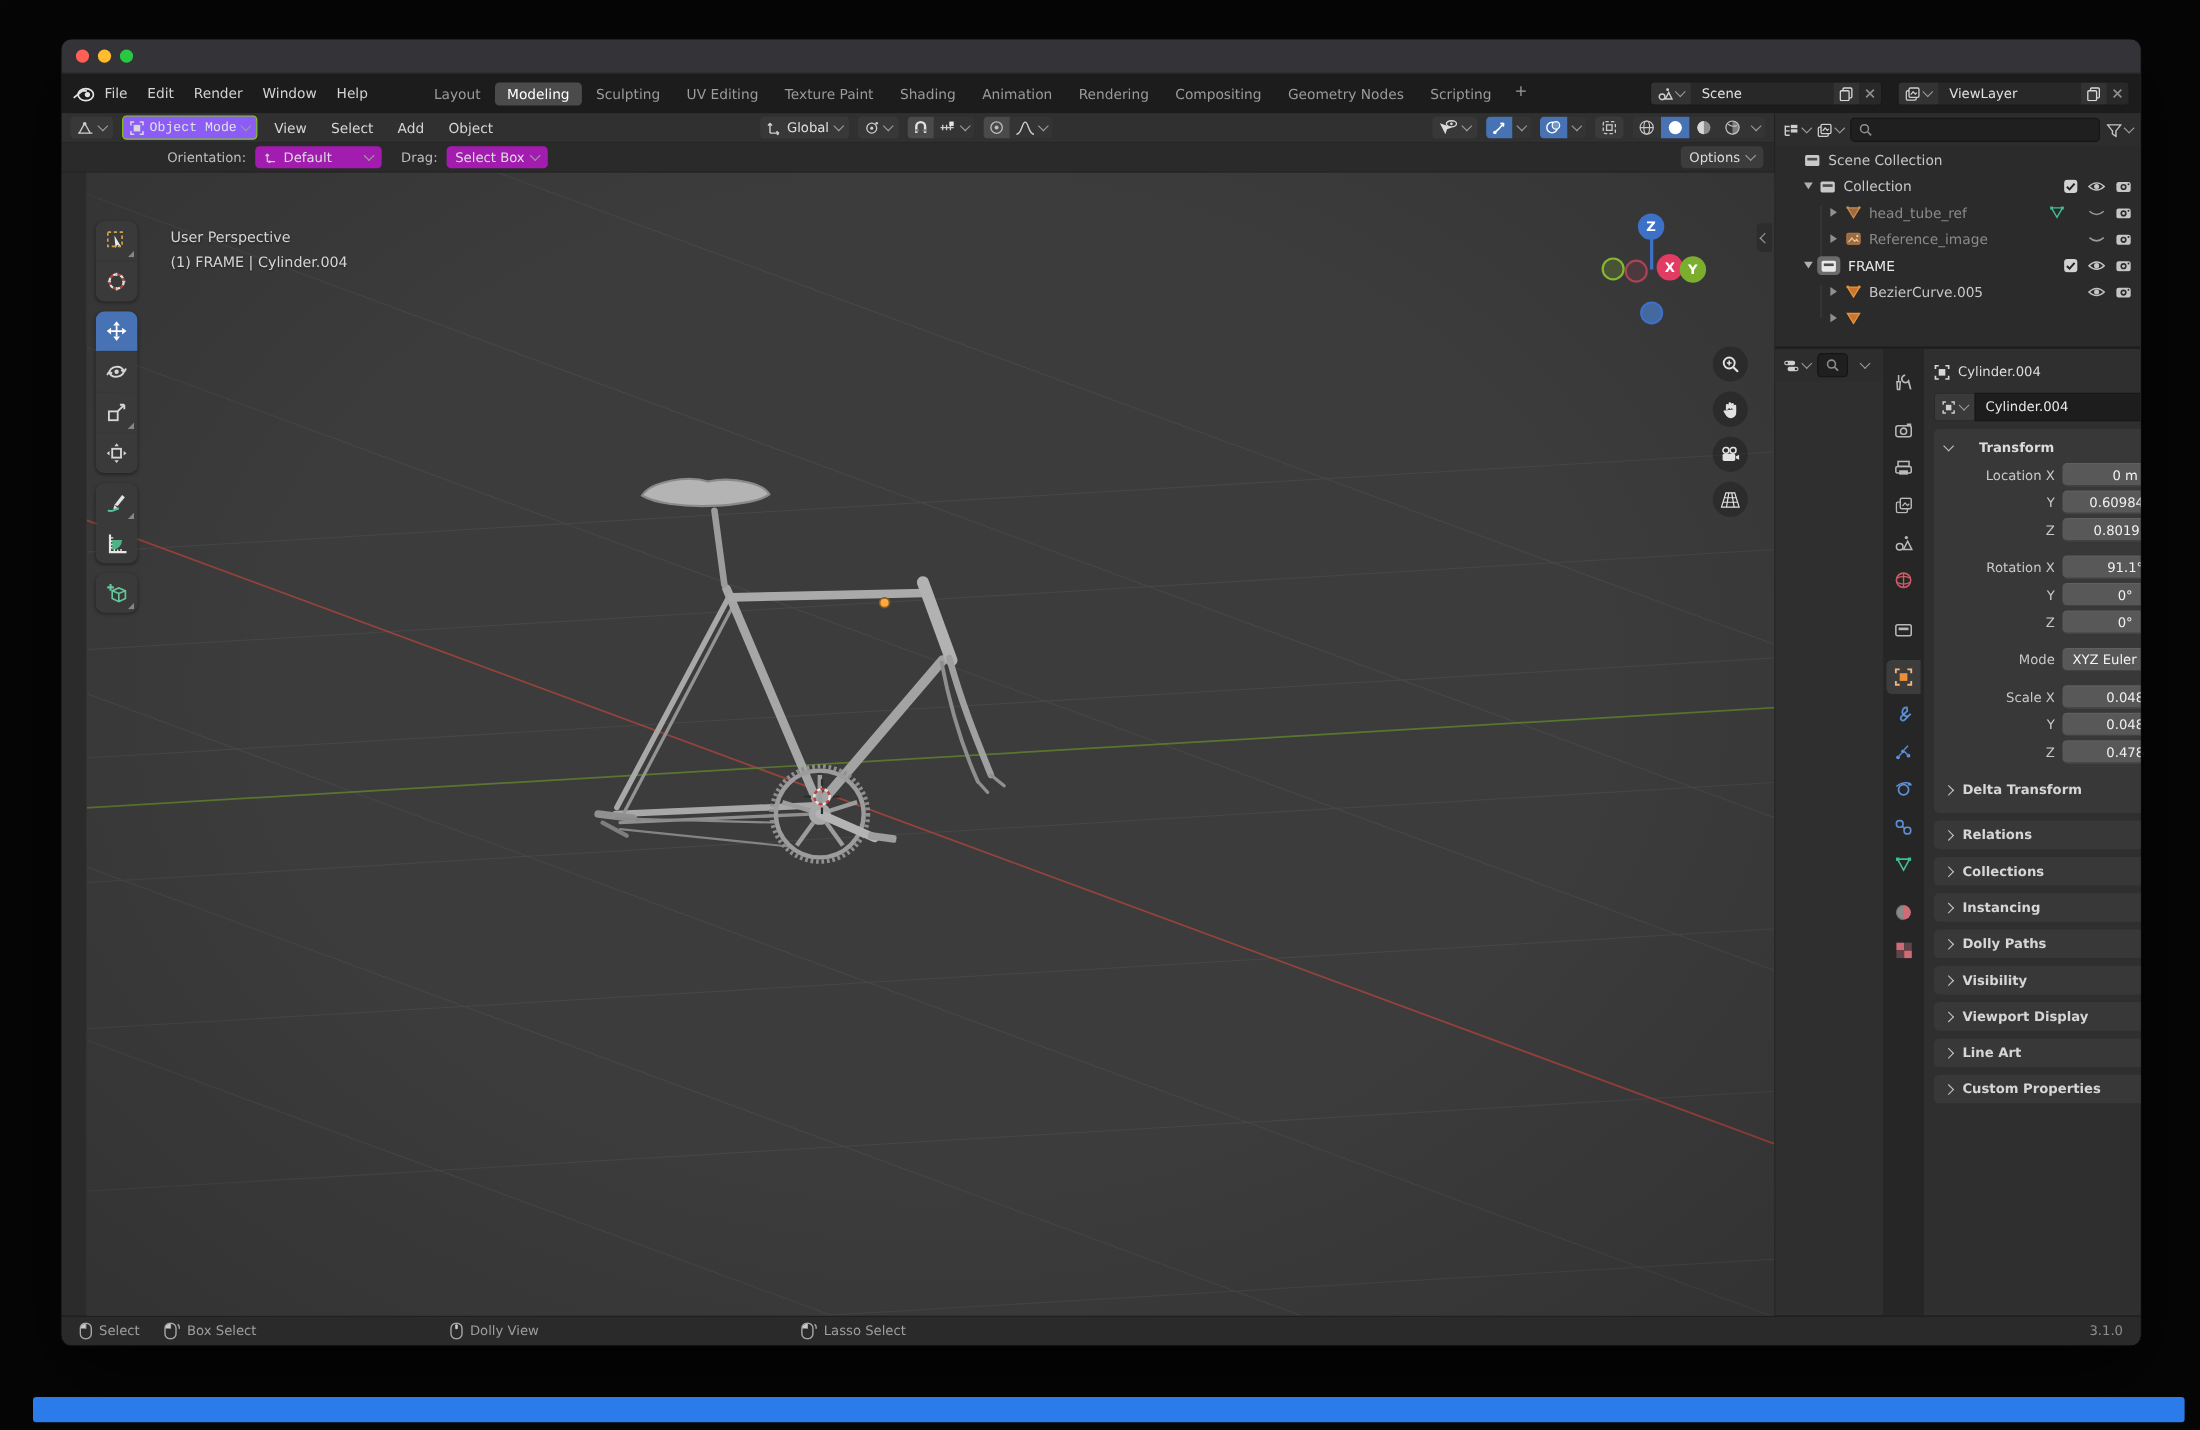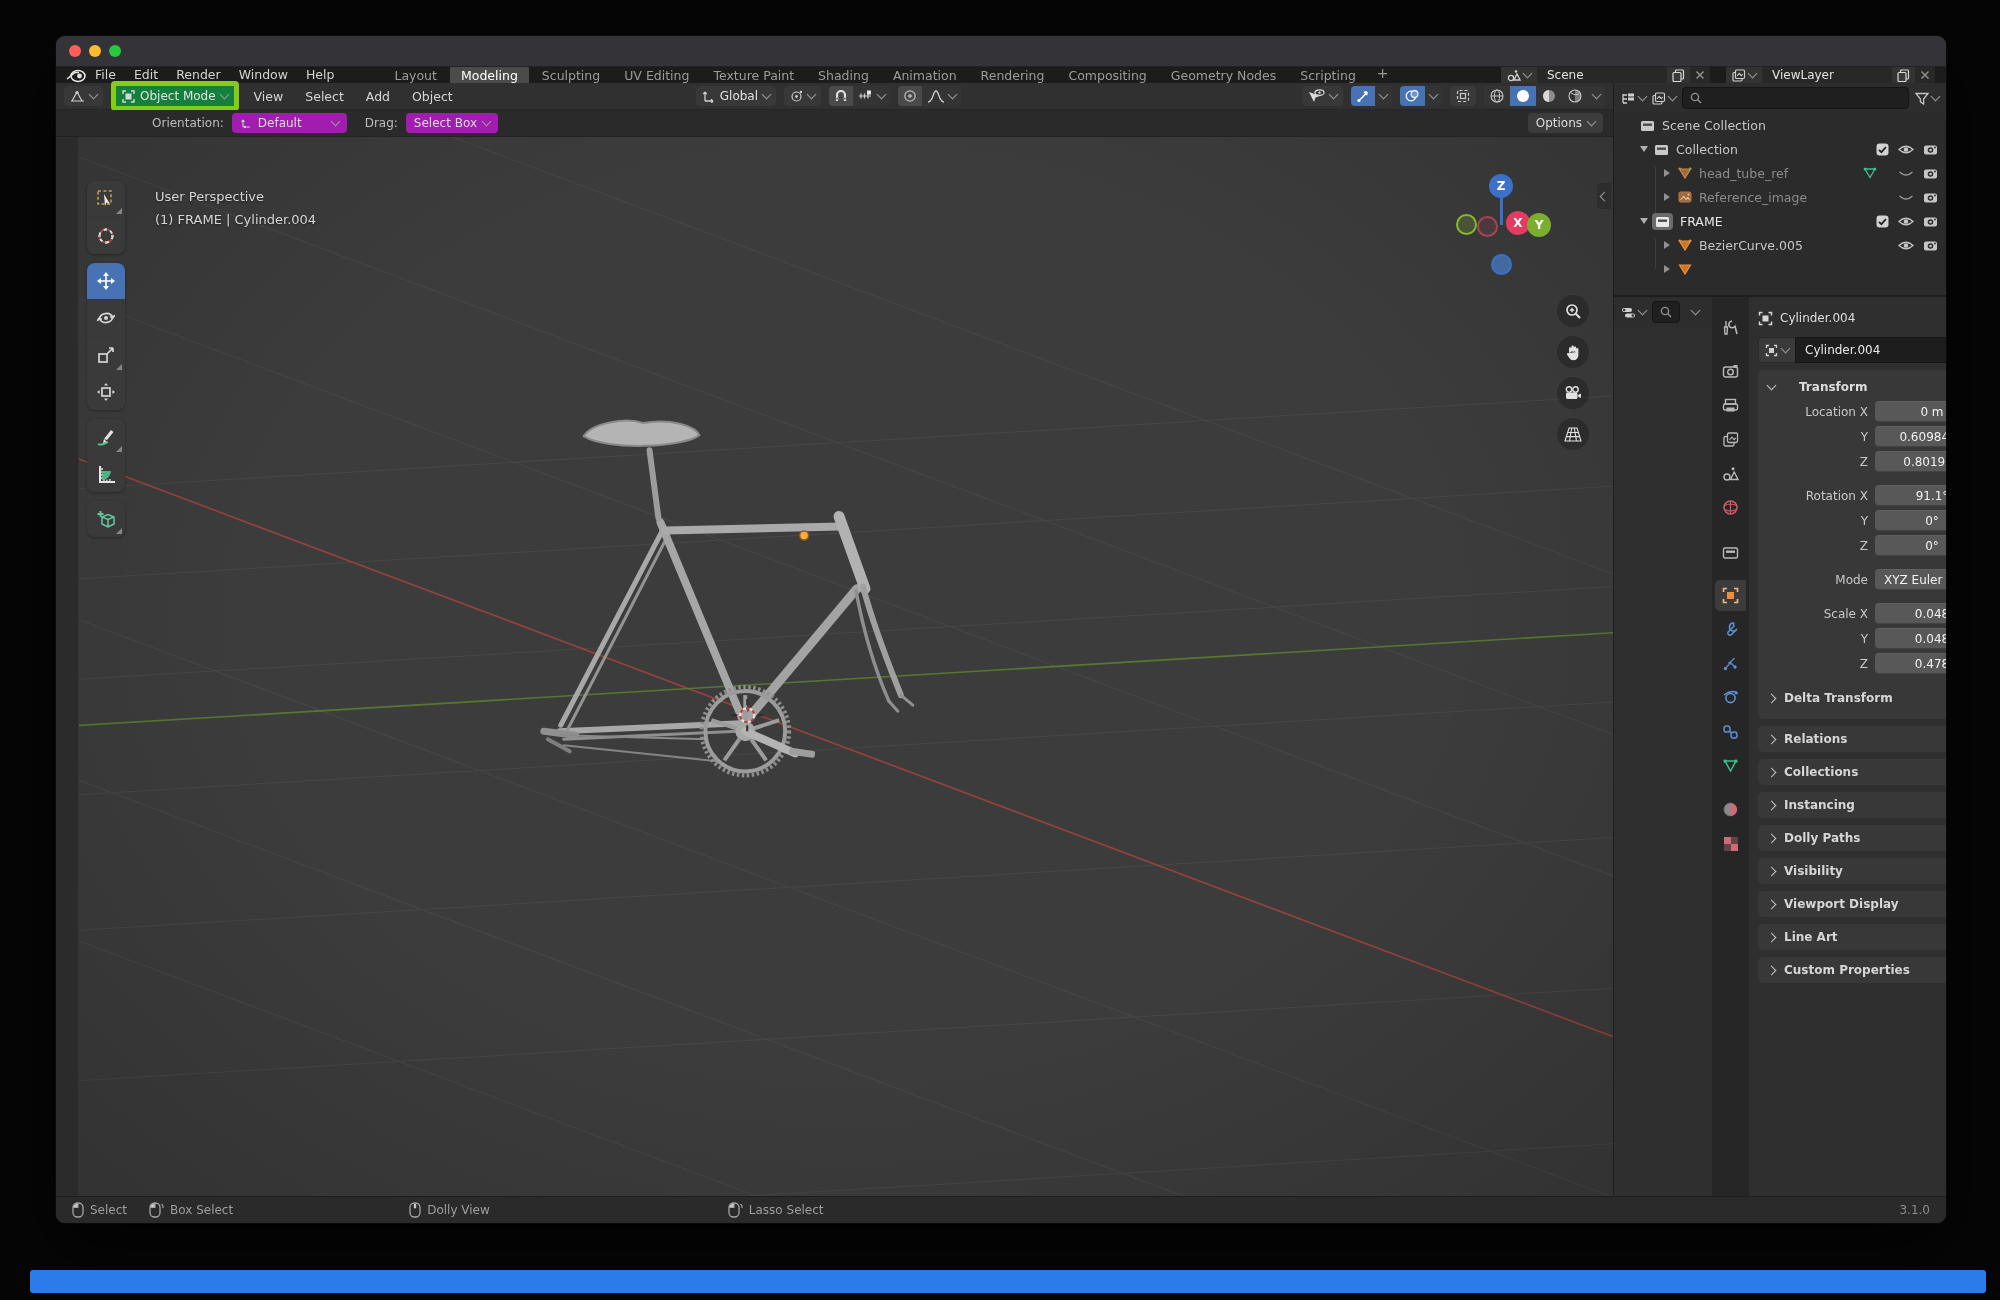--- a/index.html
+++ b/index.html
@@ -10,41 +10,41 @@
           box-shadow:0 25px 70px rgba(0,0,0,.7);border:1px solid #0a0a0a;}
   
   .titlebar{height:30px;background:#343438;display:flex;align-items:center;position:relative;flex:0 0 auto;
             border-bottom:1px solid #232323;}
   .traffic{display:flex;gap:8px;padding-left:13px;z-index:2;}
   .tl{width:12px;height:12px;border-radius:50%;}
   .tl.red{background:#ff5f57;}.tl.yellow{background:#febc2e;}.tl.green{background:#28c840;}
   .title-center{position:absolute;left:0;right:0;display:flex;justify-content:center;align-items:center;gap:6px;
                 color:#b9b9b9;font-size:12.5px;font-weight:bold;}
   
-  .topbar{height:16px;background:#1c1c1c;display:flex;align-items:center;padding:0 10px;flex:0 0 auto;}
+  .topbar{height:36px;background:#1c1c1c;display:flex;align-items:center;padding:0 10px;flex:0 0 auto;}
   .menu{padding:0 9px;font-size:12.5px;color:#d3d3d3;line-height:26px;}
   .tabs{display:flex;gap:2px;margin-left:40px;}
   .wtab{padding:3px 11px;font-size:12.5px;color:#9b9b9b;border-radius:4px;white-space:nowrap;}
   .wtab.active{background:#4b4b4b;color:#ffffff;}
   .addtab{color:#9b9b9b;font-size:14px;padding:0 8px;}
   .spacer{flex:1;}
   .idwidget{display:flex;align-items:center;height:20px;background:#282828;border:1px solid #1a1a1a;
             border-radius:4px;margin-left:14px;overflow:hidden;}
   .idwidget .iconsec{display:flex;align-items:center;gap:3px;background:#333333;height:100%;padding:0 6px;}
   .idwidget .txt{padding:0 10px;font-size:12px;color:#e0e0e0;min-width:110px;}
   .idwidget .mini{display:flex;align-items:center;padding:0 5px;height:100%;}
   .idwidget .mini.dark{background:#333333;}
   
   .content-row{flex:1;display:flex;min-height:0;}
   .left-col{flex:1;display:flex;flex-direction:column;min-width:0;}
   .toolheader{height:26px;background:#303030;border-bottom:1px solid #262626;display:flex;align-items:center;
               padding:0 8px;gap:8px;flex:0 0 auto;}
   .hmenu{font-size:12.5px;color:#d6d6d6;padding:0 7px;}
   .hbtn{display:flex;align-items:center;gap:5px;background:#383838;border-radius:4px;height:20px;padding:0 6px;}
-  .hbtn.dd{background:#15803d;border:5px solid #84cc16;}
+  .hbtn.dd{background:#8b5cf6;border:1px solid #84cc16;font-family:Liberation Mono, monospace;}
   .hgroup{display:flex;border-radius:4px;overflow:hidden;height:20px;}
   .hgroup .seg{display:flex;align-items:center;padding:0 5px;background:#343434;}
   .hgroup .seg.lit{background:#4a4a4a;}
   .hgroup .seg.blue{background:#4772b3;}
   .toolsettings{height:26px;background:#2a2a2a;border-bottom:1px solid #222222;display:flex;align-items:center;
                 padding:0 10px 0 96px;gap:8px;font-size:12px;color:#bdbdbd;flex:0 0 auto;}
   .dropfield{display:flex;align-items:center;gap:6px;background:#a21caf;border-radius:4px;height:20px;
              padding:0 8px;color:#dddddd;}
   
   .viewport-wrap{flex:1;display:flex;min-height:0;}

